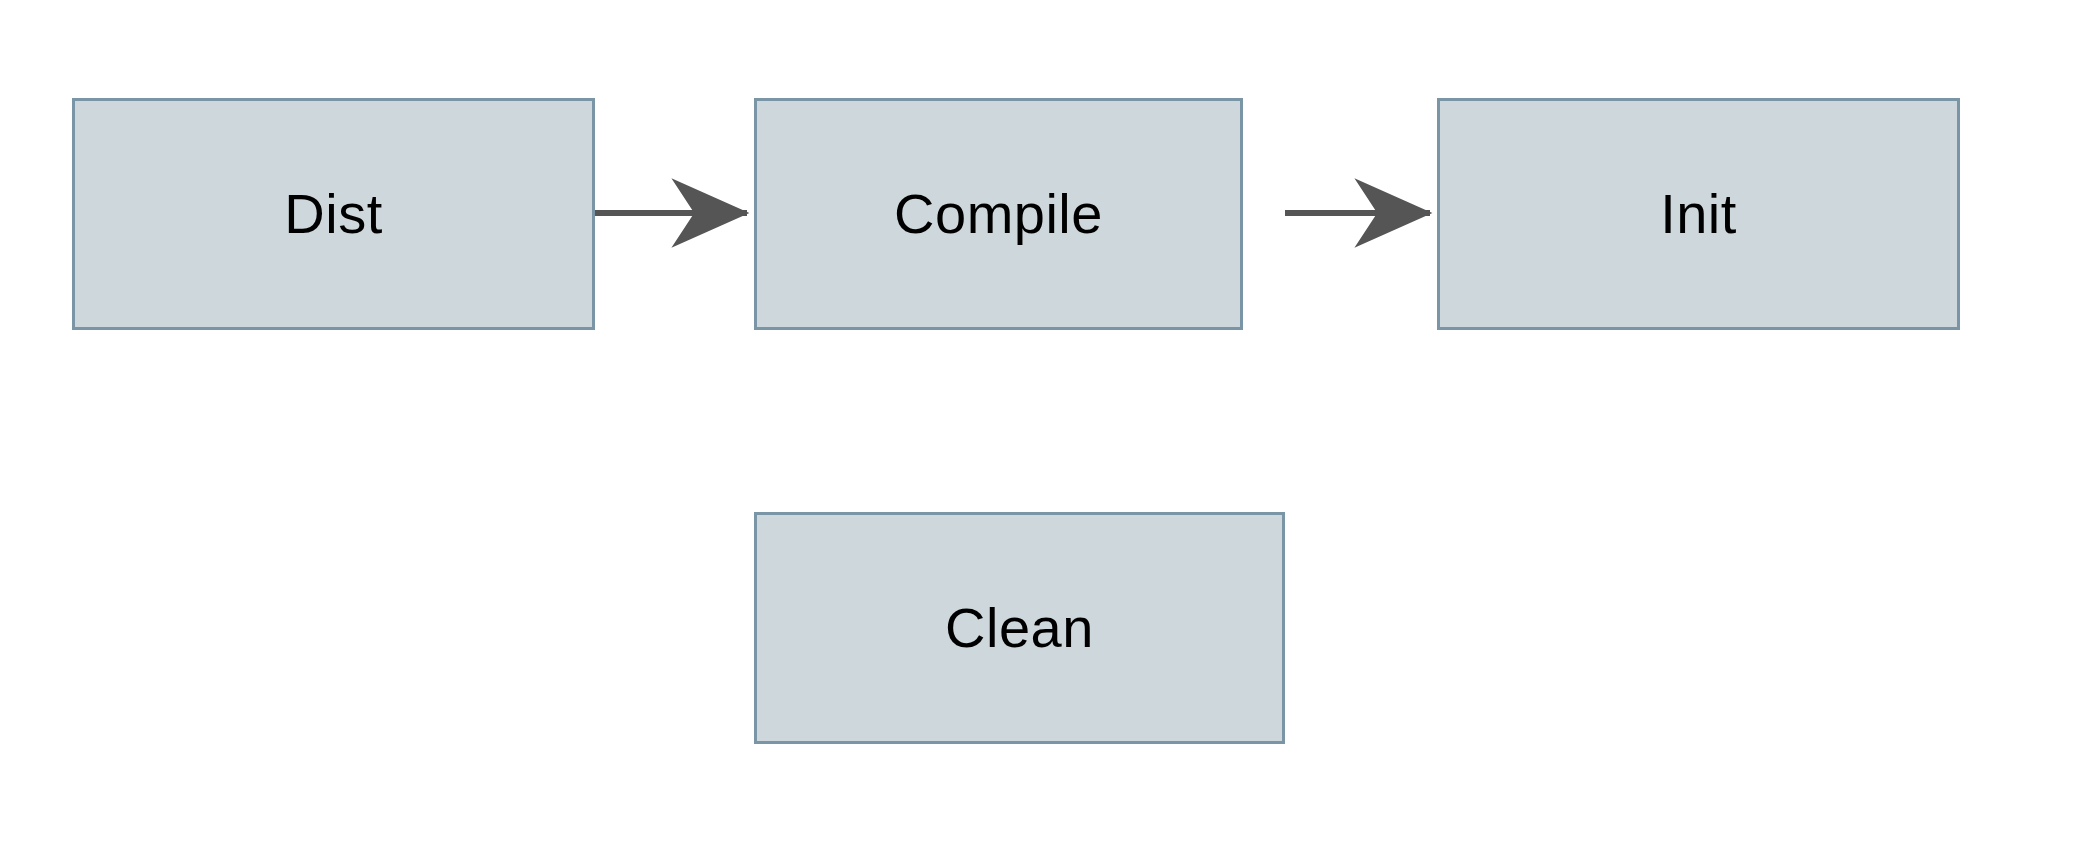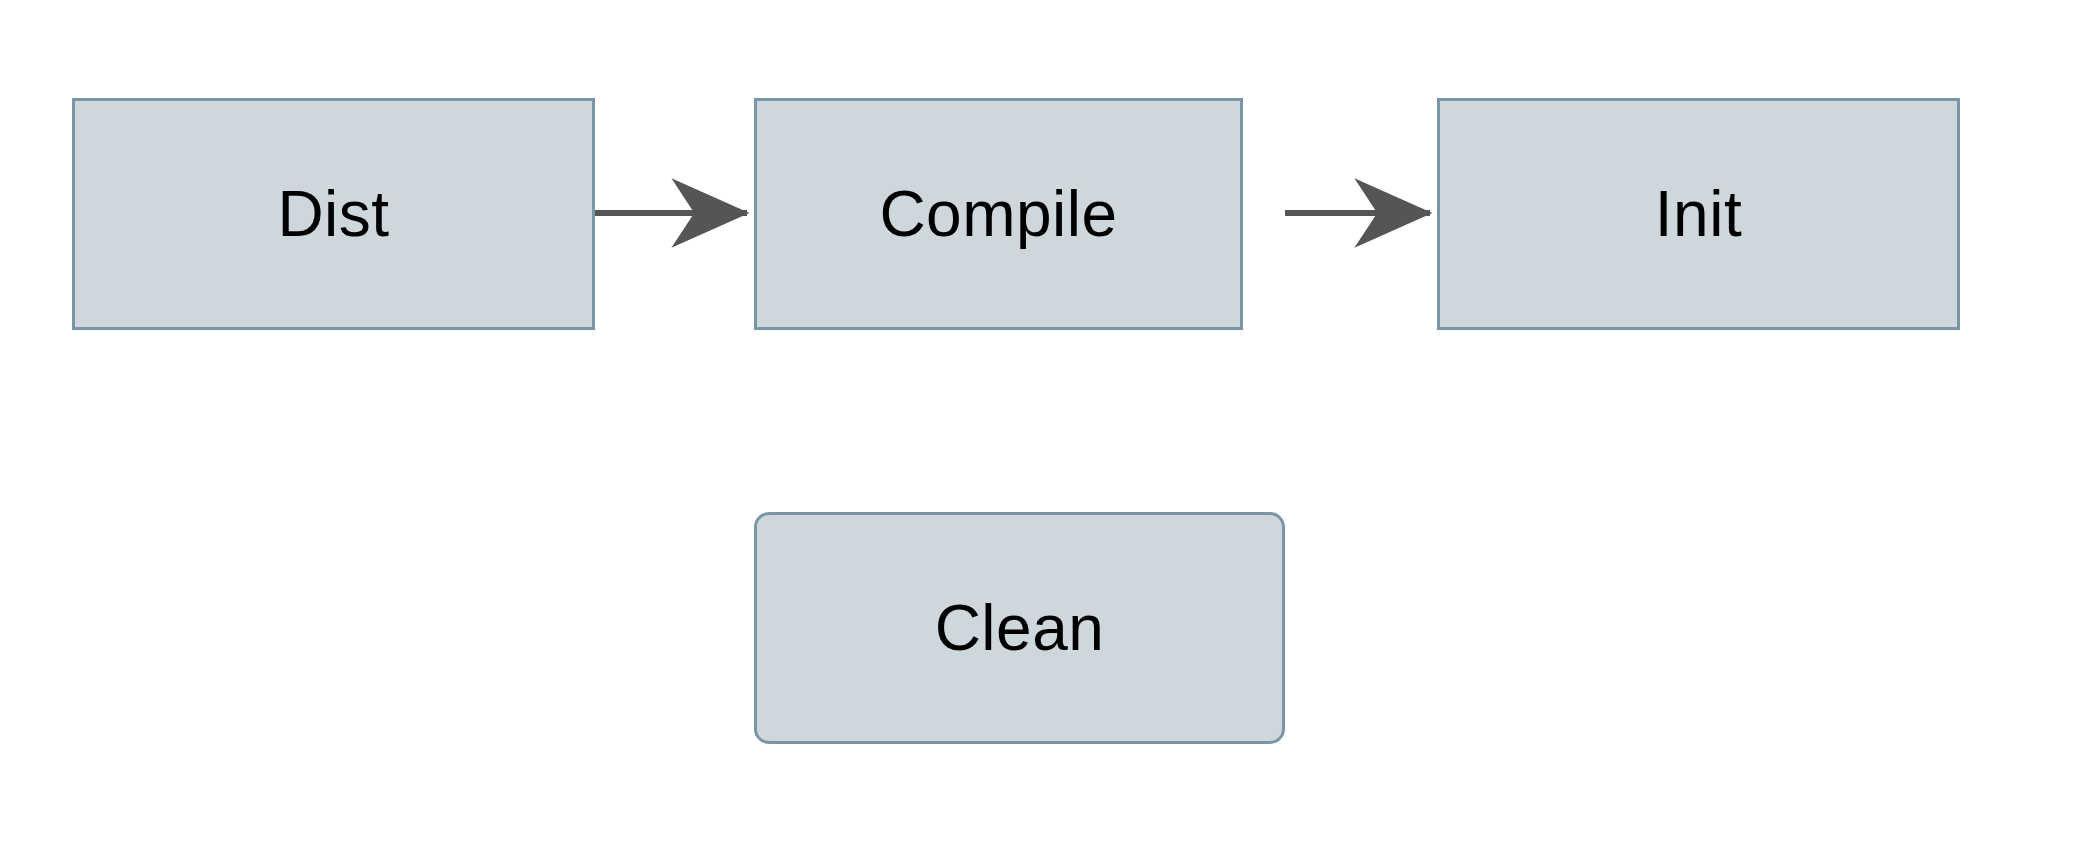--- a/index.html
+++ b/index.html
@@ -32,21 +32,21 @@
     position: absolute;
     box-sizing: border-box;
     background: #ced8dc;
     border: 3px solid #7a96a6;
     display: flex;
     align-items: center;
     justify-content: center;
   }
   .node-label {
     font-family: "Liberation Sans", sans-serif;
-    font-size: 64px;
+    font-size: 56px;
     font-weight: 400;
     color: #000000;
     line-height: 1;
     letter-spacing: 0.5px;
     white-space: nowrap;
     user-select: none;
   }
 </style>
 </head>
 <body>
@@ -74,17 +74,17 @@
   </div>
 
   <div class="node-box" id="node-compile" style="left:754px; top:98px; width:489px; height:232px;">
     <span class="node-label">Compile</span>
   </div>
 
   <div class="node-box" id="node-init" style="left:1437px; top:98px; width:523px; height:232px;">
     <span class="node-label">Init</span>
   </div>
 
-  <div class="node-box" id="node-clean" style="left:754px; top:512px; width:531px; height:232px;border-radius:15px;">
+  <div class="node-box" id="node-clean" style="left:754px; top:512px; width:531px; height:232px;">
     <span class="node-label">Clean</span>
   </div>
 
 </div>
 
 </body></html>

